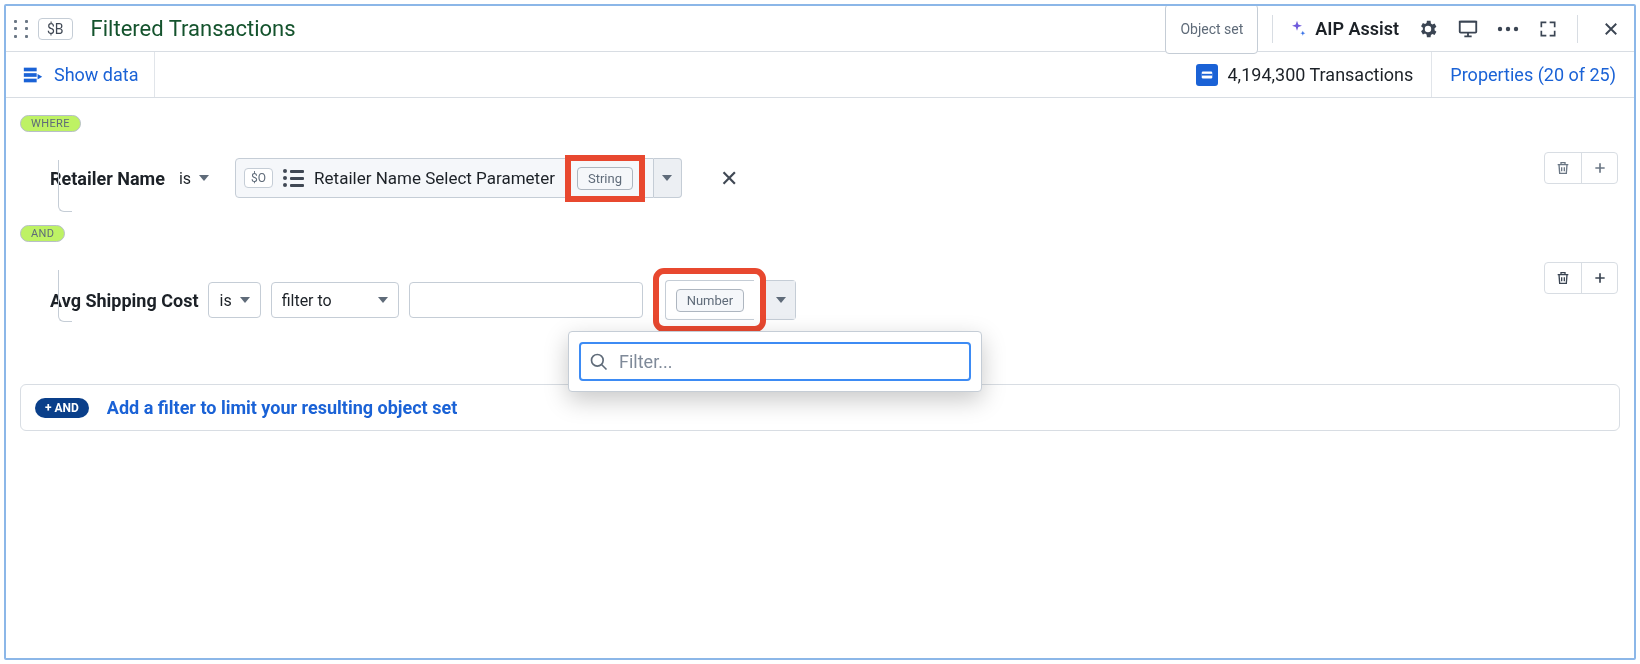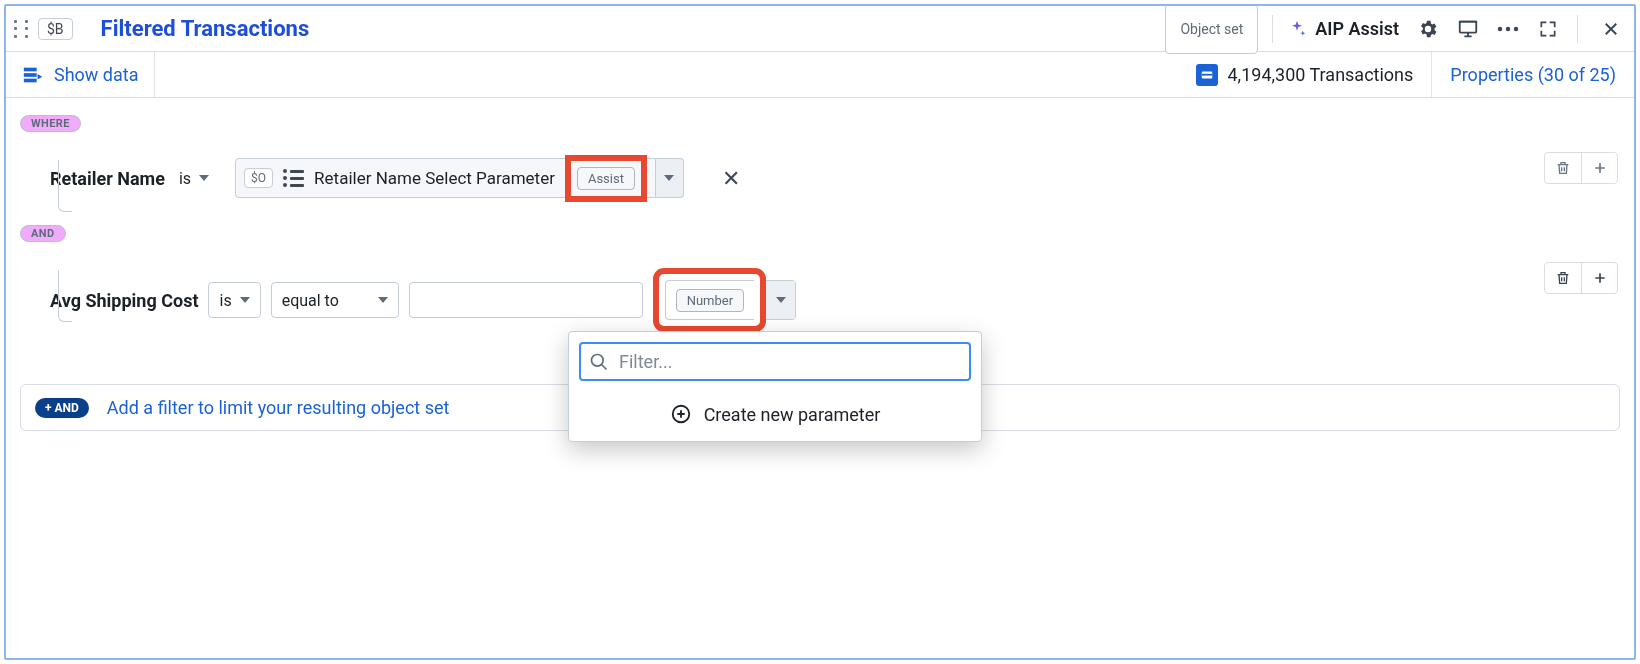--- a/index.html
+++ b/index.html
@@ -4,38 +4,38 @@
 <style>
   *{box-sizing:border-box;font-family:-apple-system,BlinkMacSystemFont,"Segoe UI",Roboto,sans-serif;}
   body{margin:0;background:#fff;padding:4px;}
   .app-frame{border:2px solid #8cb7e8;border-radius:2px;width:1632px;height:656px;background:#fff;position:relative;overflow:hidden;}
   
   .header{display:flex;align-items:center;height:46px;border-bottom:1px solid #d8dde3;padding:0 12px 0 6px;}
   .drag-handle{width:18px;height:24px;display:flex;flex-direction:column;justify-content:space-between;padding:3px 2px;cursor:move;}
   .drag-handle span{display:flex;justify-content:space-between;}
   .drag-handle i{width:3px;height:3px;background:#6b7785;border-radius:1px;display:block;}
   .var-chip{margin-left:8px;border:1px solid #c5cdd6;border-radius:4px;padding:2px 8px;font-size:14px;color:#404854;background:#fff;}
-  .page-title{font-size:22px;font-weight:700;color:#1d4ed8;margin-left:28px;}
+  .page-title{font-size:22px;font-weight:400;color:#14532d;margin-left:18px;}
   .spacer{flex:1;}
   .object-set-btn{border:1px solid #c5cdd6;border-radius:4px;padding:16px 14px;font-size:14px;color:#5f6b79;background:#fff;cursor:pointer;}
   .vsep{width:1px;height:28px;background:#d8dde3;margin:0 14px;}
   .aip{display:flex;align-items:center;gap:8px;cursor:pointer;}
   .aip-label{font-size:18px;font-weight:600;color:#1c2127;}
   .hdr-icon{width:22px;height:22px;color:#3b4553;cursor:pointer;display:flex;align-items:center;justify-content:center;}
   .hdr-icons{display:flex;align-items:center;gap:18px;margin-left:18px;}
   
   .subheader{display:flex;align-items:center;height:46px;border-bottom:1px solid #d8dde3;}
   .show-data{display:flex;align-items:center;gap:10px;padding:0 16px;border-right:1px solid #e1e5ea;height:100%;cursor:pointer;}
   .show-data-label{font-size:18px;color:#1a62d6;}
   .tx-count{display:flex;align-items:center;gap:10px;font-size:18px;color:#1c2127;padding:0 18px;}
   .tx-icon{width:22px;height:22px;background:#1a62d6;border-radius:3px;display:flex;align-items:center;justify-content:center;}
   .props-link{color:#1a62d6;font-size:18px;padding:0 18px;border-left:1px solid #e1e5ea;height:100%;display:flex;align-items:center;cursor:pointer;}
   
   .body{padding:14px 14px;position:relative;}
-  .clause-pill{display:inline-block;border:1px solid #b7bfc9;border-radius:12px;padding:1px 10px;font-size:11px;font-weight:700;letter-spacing:.4px;color:#5f6b79;background:#f0abfc;}
+  .clause-pill{display:inline-block;border:1px solid #b7bfc9;border-radius:12px;padding:1px 10px;font-size:11px;font-weight:400;letter-spacing:.4px;color:#5f6b79;background:#bef264;}
   .filter-group{position:relative;padding-left:30px;}
   .row-actions{position:absolute;right:2px;top:-6px;display:flex;align-items:center;border:1px solid #d8dde3;border-radius:4px;overflow:hidden;background:#fff;}
   .row-actions .act{width:36px;height:30px;display:flex;align-items:center;justify-content:center;color:#5f6b79;cursor:pointer;}
   .row-actions .act + .act{border-left:1px solid #d8dde3;}
   .filter-row{display:flex;align-items:center;gap:10px;margin-top:26px;}
   .field-label{font-size:18px;font-weight:700;color:#1c2127;}
   .select-like{display:flex;align-items:center;gap:8px;border:1px solid #c5cdd6;border-radius:4px;background:#fff;padding:5px 10px;font-size:16px;color:#1c2127;cursor:pointer;height:36px;}
   .select-plain{display:flex;align-items:center;gap:8px;font-size:16px;color:#1c2127;cursor:pointer;padding:0 4px;}
   .caret{width:0;height:0;border-left:5px solid transparent;border-right:5px solid transparent;border-top:6px solid #5f6b79;}
   .param-token{display:flex;align-items:center;gap:10px;border:1px solid #c5cdd6;border-radius:4px;background:#f5f7fa;padding:4px 8px;height:40px;}
@@ -52,21 +52,21 @@
   .number-assembly .right{border-left:1px solid #c5cdd6;width:30px;height:100%;display:flex;align-items:center;justify-content:center;background:#eceff3;cursor:pointer;}
   
   .popover{position:absolute;left:562px;top:233px;width:414px;background:#fff;border:1px solid #c5cdd6;border-radius:4px;box-shadow:0 8px 24px rgba(0,0,0,.22);z-index:50;}
   .popover .search-wrap{margin:10px;border:2px solid #3d8bf4;border-radius:4px;display:flex;align-items:center;padding:6px 8px;gap:8px;justify-content:space-between;}
   .popover .search-wrap input{border:none;outline:none;font-size:18px;flex:1;color:#1c2127;}
   .popover .search-wrap input::placeholder{color:#7f8a99;}
   .popover-row{display:flex;align-items:center;justify-content:center;gap:12px;padding:12px 0 16px;cursor:pointer;font-size:18px;color:#1c2127;}
   
   .add-bar{margin-top:52px;border:1px solid #d8dde3;border-radius:6px;padding:12px 14px;display:flex;align-items:center;gap:18px;text-align:right;}
   .and-badge{background:#0a3f8a;color:#fff;font-size:12px;font-weight:700;border-radius:12px;padding:3px 10px;}
-  .add-text{color:#1a62d6;font-size:18px;}
+  .add-text{color:#1a62d6;font-size:18px;font-weight:bold;}
   
   .tree{position:absolute;left:38px;top:2px;width:14px;border-left:1px solid #c5cdd6;border-bottom:1px solid #c5cdd6;border-bottom-left-radius:6px;height:52px;}
   .list-icon{display:inline-flex;flex-direction:column;gap:3px;}
   .list-icon span{display:flex;gap:3px;align-items:center;}
   .list-icon i.dot{width:4px;height:4px;background:#404854;border-radius:50%;}
   .list-icon i.bar{width:14px;height:3px;background:#404854;border-radius:1px;}
 </style>
 </head>
 <body>
 
@@ -146,21 +146,21 @@
     <div class="tx-count">
       <div class="tx-icon">
           <svg width="14" height="14" viewBox="0 0 24 24" fill="#fff">
             <rect x="3" y="6" width="18" height="12" rx="2"></rect>
             <rect x="3" y="10" width="18" height="3" fill="#1a62d6"></rect>
           </svg>
         </div>
       <span>4,194,300 Transactions</span>
     </div>
     <div class="props-link">
-      <span>Properties (30 of 25)</span>
+      <span>Properties (20 of 25)</span>
     </div>
   </div>
 
   <div class="body">
 
     <span class="clause-pill">WHERE</span>
 
     <div class="filter-group">
       <div class="tree"></div>
       <div class="row-actions">
@@ -194,21 +194,21 @@
                   <i class="dot"></i>
                   <i class="bar"></i>
                 </span>
               <span>
                   <i class="dot"></i>
                   <i class="bar"></i>
                 </span>
             </div>
             <span class="param-name">Retailer Name Select Parameter</span>
             <span class="type-highlight">
-              <span class="type-tag">Assist</span>
+              <span class="type-tag">String</span>
             </span>
           </div>
           <div class="token-caret-box">
               <div class="caret"></div>
             </div>
         </div>
         <span class="remove-x">✕</span>
       </div>
     </div>
 
@@ -230,21 +230,21 @@
           </div>
       </div>
 
       <div class="filter-row">
         <span class="field-label">Avg Shipping Cost</span>
         <div class="select-like">
           <span>is</span>
           <div class="caret"></div>
         </div>
         <div class="select-like" style="width:128px;justify-content:space-between">
-          <span>equal to</span>
+          <span>filter to</span>
           <div class="caret"></div>
         </div>
         <input class="value-input" style="">
         <div class="number-tag-wrap">
           <span class="type-highlight" style="margin-right:-1px;z-index:5;position:relative;border-radius:11px;">
             <div class="number-assembly" style="border-radius:4px 0 0 4px;border-right:none;">
               <div class="left">
                   <span class="type-tag">Number</span>
                 </div>
             </div>
@@ -266,23 +266,16 @@
 
     
     <div class="popover">
       <div class="search-wrap">
         <svg width="20" height="20" viewBox="0 0 24 24" fill="none" stroke="#5f6b79" stroke-width="2">
             <circle cx="10" cy="10" r="7"></circle>
             <path d="M21 21l-6-6"></path>
           </svg>
         <input placeholder="Filter..." style="">
       </div>
-      <div class="popover-row">
-        <svg width="22" height="22" viewBox="0 0 24 24" fill="none" stroke="#1c2127" stroke-width="2">
-            <circle cx="12" cy="12" r="9"></circle>
-            <path d="M12 8v8M8 12h8"></path>
-          </svg>
-        <span>Create new parameter</span>
-      </div>
     </div>
 
   </div>
 </div>
 
 </body></html>

